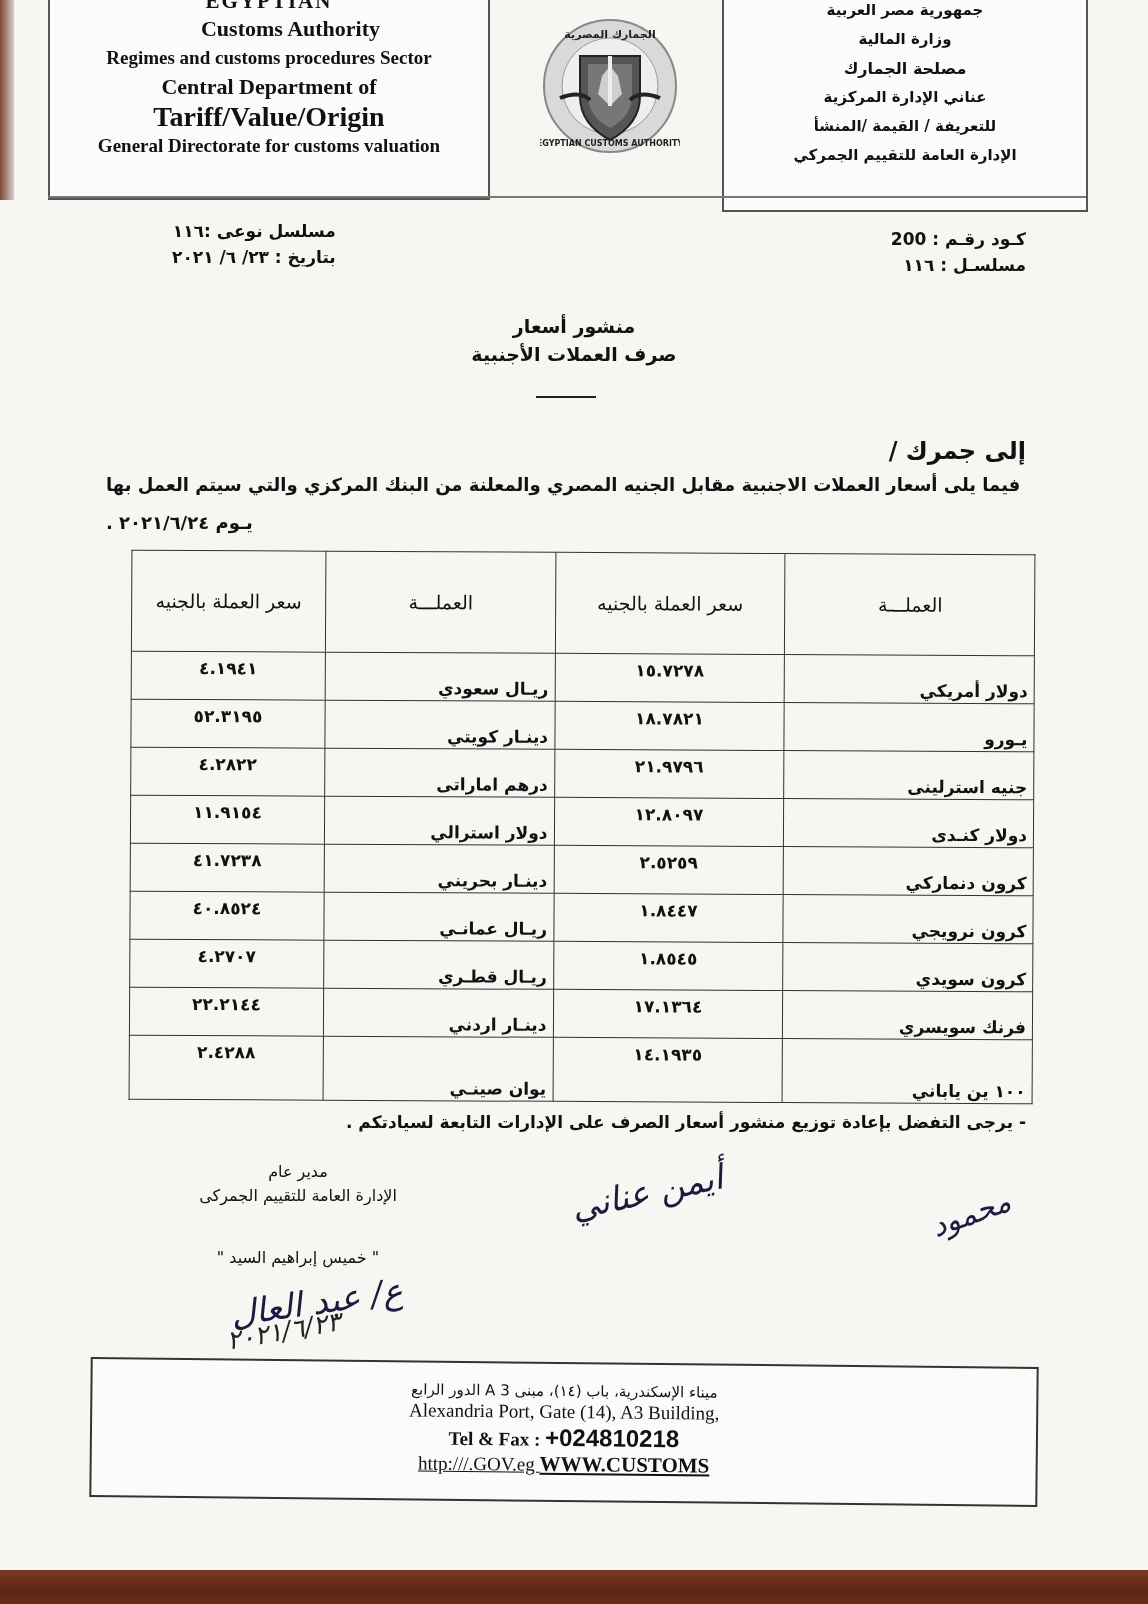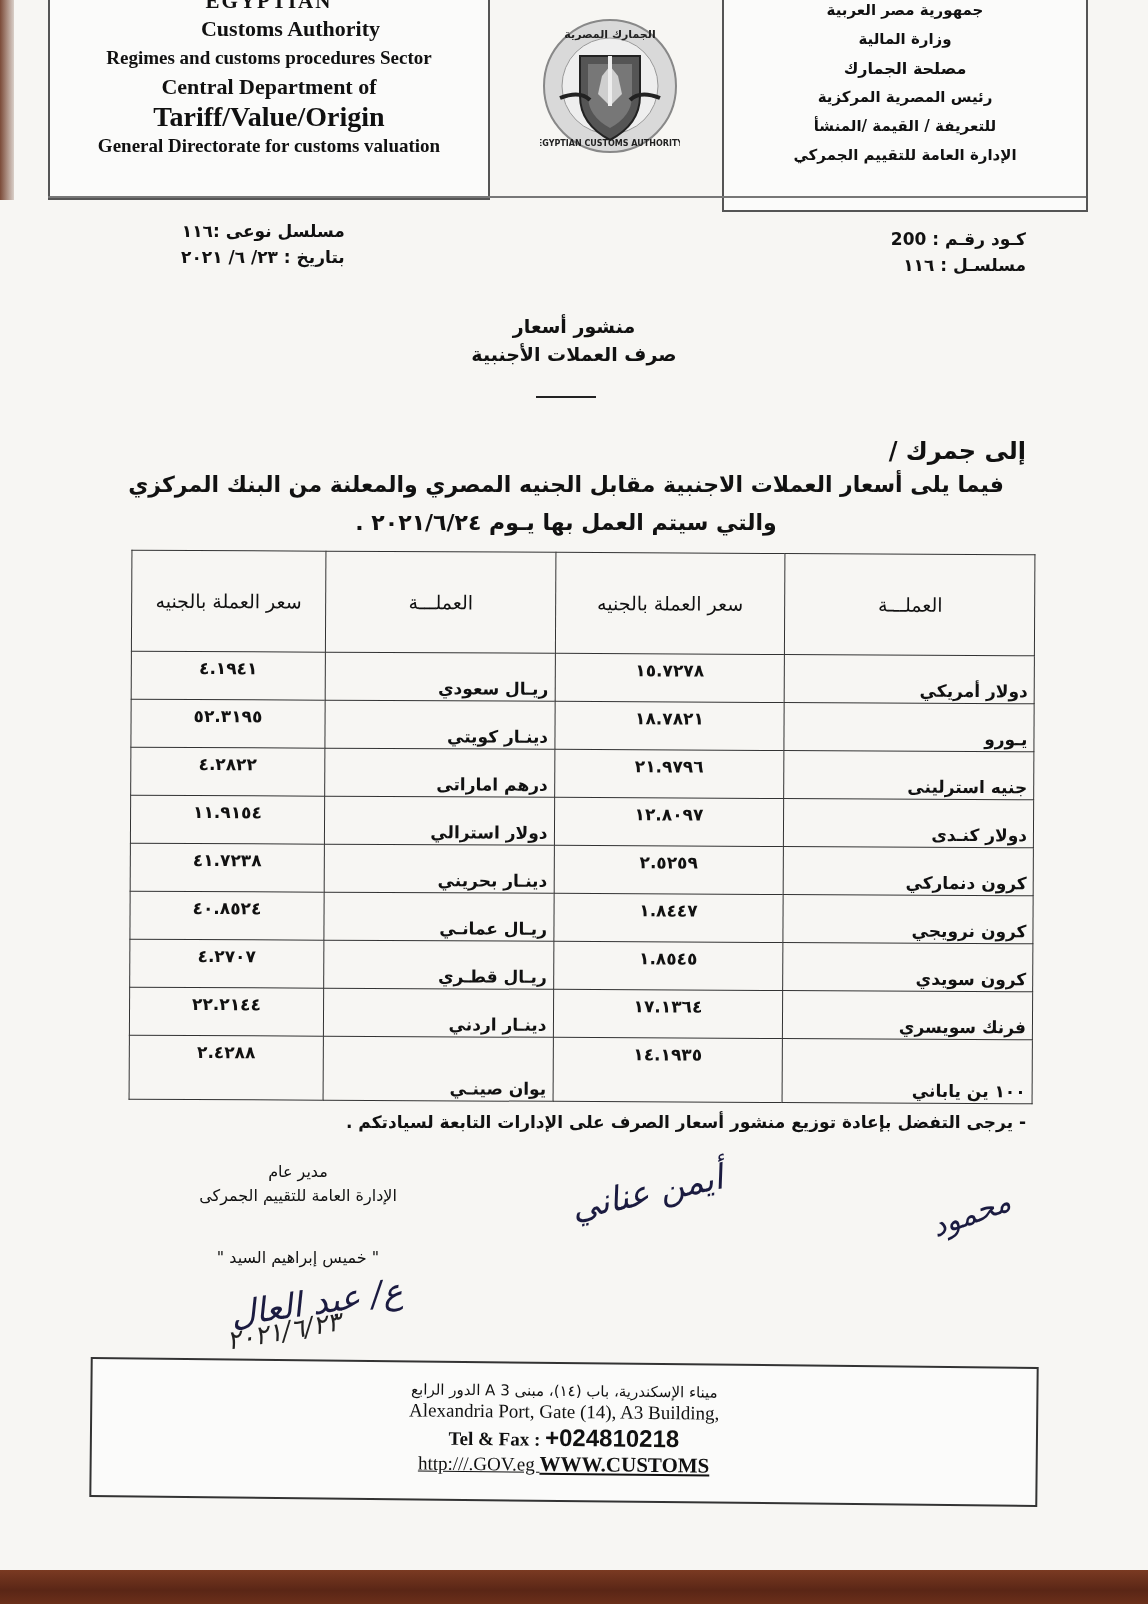--- a/index.html
+++ b/index.html
@@ -23,30 +23,30 @@
   .hdr-en .l4 { font-size:22px; line-height:30px; }
   .hdr-en .l5 { font-size:28px; line-height:30px; }
   .hdr-en .l6 { font-size:19px; line-height:28px; }
   .hdr-ar { left:722px; top:-4px; width:362px; height:214px; border-top:none;
     text-align:center; direction:rtl; font-family:"DejaVu Sans", sans-serif; font-weight:bold; }
   .hdr-ar div { font-size:15px; line-height:29px; }
   .hdr-ar .big { font-size:16px; }
   .hdr-divider { position:absolute; left:48px; top:196px; width:1038px; height:2px; background:#777; }
   .logo { position:absolute; left:540px; top:16px; width:140px; height:140px; }
   
-  .meta { position:absolute; direction:rtl; font-weight:bold; font-size:17px; line-height:26px;margin-left:9px; }
+  .meta { position:absolute; direction:rtl; font-weight:bold; font-size:17px; line-height:26px; }
   .meta-right { right:122px; top:226px; }
   .meta-left { left:172px; top:218px; }
   
   .title { position:absolute; left:0; width:1148px; top:312px; text-align:center; direction:rtl;
     font-weight:bold; font-size:19px; line-height:28px; }
   .title-rule { position:absolute; left:536px; top:396px; width:60px; height:2px; background:#222; }
   .to-line { position:absolute; right:122px; top:414px; direction:rtl; font-weight:bold; font-size:24px;margin-top:23px; }
   .para { position:absolute; right:122px; top:466px; width:920px; direction:rtl; font-weight:bold;
-    font-size:22px; line-height:38px; text-align:center; }
+    font-size:18px; line-height:38px; text-align:left; }
   
   .rates { position:absolute; left:130px; top:552px; width:904px; border-collapse:collapse; direction:rtl;
     transform:rotate(0.3deg); }
   .rates td, .rates th { border:1.5px solid #333; font-weight:bold; }
   .rates th { height:98px; font-size:19px; font-weight:normal; text-align:center; }
   .rates th.cur { text-align:center; padding-right:0; }
   .rates td { height:40px; font-size:17px; }
   .rates td.name { text-align:right; padding-right:6px; vertical-align:bottom; padding-bottom:2px; }
   .rates td.val { text-align:center; vertical-align:top; padding-top:6px; letter-spacing:3px; }
   .rates tr.last td { height:56px; }
@@ -97,21 +97,21 @@
   <path d="M20 82 Q40 74 50 84" stroke="#222" stroke-width="4" fill="none"></path>
   <path d="M120 82 Q100 74 90 84" stroke="#222" stroke-width="4" fill="none"></path>
   <text x="70" y="22" font-size="11" text-anchor="middle" font-weight="bold" fill="#222" font-family="DejaVu Sans, sans-serif">الجمارك المصرية</text>
   <text x="70" y="130" font-size="8" text-anchor="middle" font-weight="bold" fill="#222" font-family="DejaVu Sans, sans-serif">EGYPTIAN CUSTOMS AUTHORITY</text>
 </svg>
 
 <div class="hdr-box hdr-ar">
   <div>جمهورية مصر العربية</div>
   <div>وزارة المالية</div>
   <div class="big">مصلحة الجمارك</div>
-  <div>رئيس المصرية المركزية</div>
+  <div>عناني الإدارة المركزية</div>
   <div>للتعريفة / القيمة /المنشأ</div>
   <div>الإدارة العامة للتقييم الجمركي</div>
 </div>
 <div class="hdr-divider"></div>
 
 <div class="meta meta-right">
   <div>كـود رقـم : 200</div>
   <div>مسلسـل : ١١٦</div>
 </div>
 <div class="meta meta-left">

